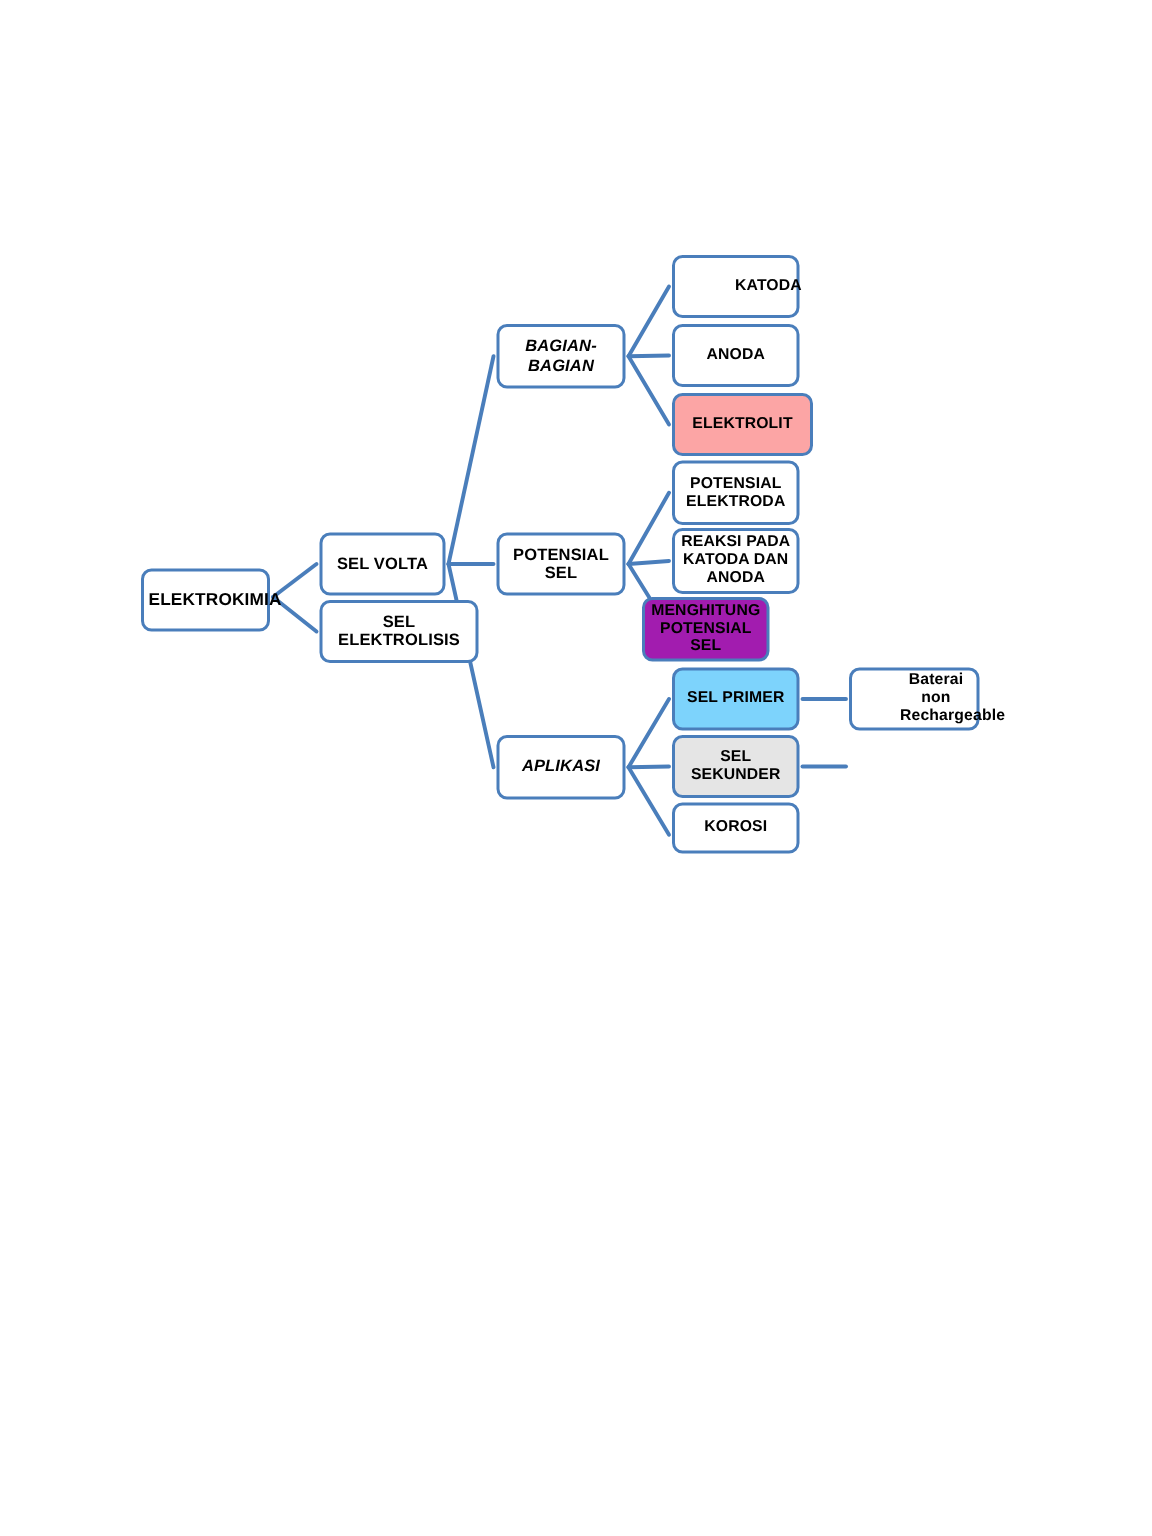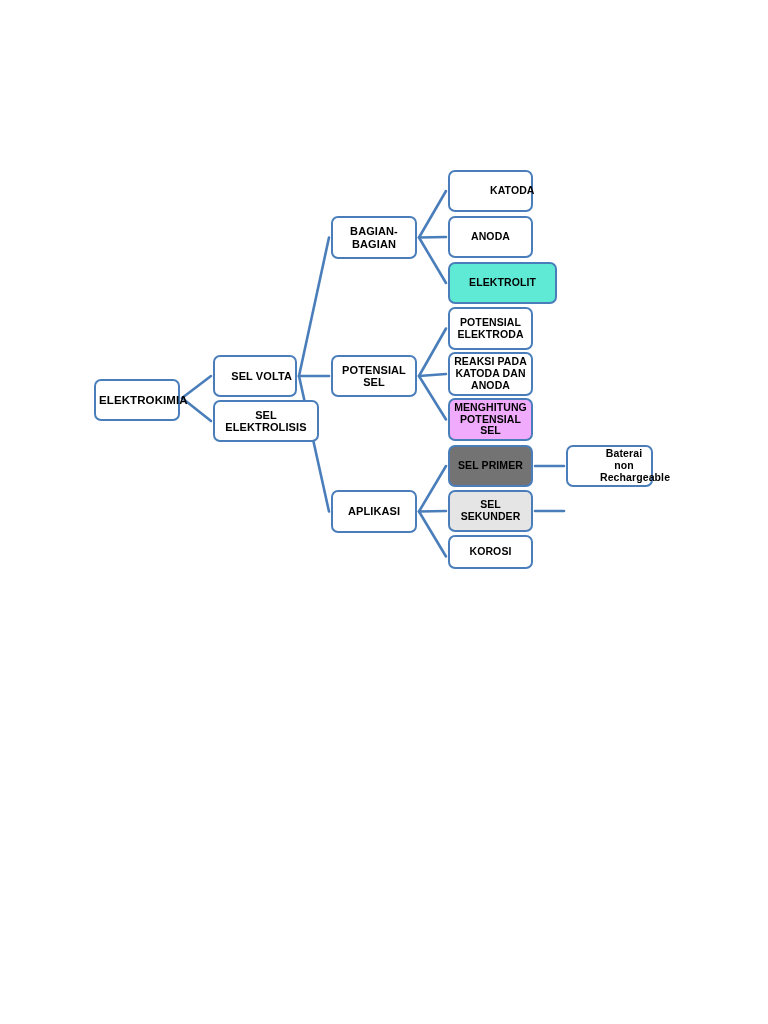--- a/index.html
+++ b/index.html
@@ -76,59 +76,59 @@
       <line x1="419" y1="376" x2="446" y2="419.5" stroke="#4A7EBB" stroke-width="2.6" stroke-linecap="round"></line>
       <line x1="419" y1="511.5" x2="446" y2="466" stroke="#4A7EBB" stroke-width="2.6" stroke-linecap="round"></line>
       <line x1="419" y1="511.5" x2="446" y2="511" stroke="#4A7EBB" stroke-width="2.6" stroke-linecap="round"></line>
       <line x1="419" y1="511.5" x2="446" y2="556.5" stroke="#4A7EBB" stroke-width="2.6" stroke-linecap="round"></line>
       <line x1="535" y1="466" x2="564" y2="466" stroke="#4A7EBB" stroke-width="2.6" stroke-linecap="round"></line>
       <line x1="535" y1="511" x2="564" y2="511" stroke="#4A7EBB" stroke-width="2.6" stroke-linecap="round"></line>
     </svg>
 <div class="node lvl0" style="left: 94px; top: 379px; width: 86px; height: 42px; border-color: rgb(74, 126, 187); background: rgb(255, 255, 255); color: rgb(0, 0, 0);">
       <span class="node-label">ELEKTROKIMIA</span>
     </div>
-    <div class="node lvl1" style="left: 213px; top: 355px; width: 84px; height: 42px; border-color: rgb(74, 126, 187); background: rgb(255, 255, 255); color: rgb(0, 0, 0); text-align: right;">
+    <div class="node lvl1" style="left: 213px; top: 355px; width: 84px; height: 42px; border-color: rgb(74, 126, 187); background: rgb(255, 255, 255); color: rgb(0, 0, 0);">
       <span class="node-label">SEL VOLTA</span>
     </div>
     <div class="node lvl1" style="left: 213px; top: 400px; width: 106px; height: 42px; border-color: rgb(74, 126, 187); background: rgb(255, 255, 255); color: rgb(0, 0, 0);">
       <span class="node-label">SEL
 ELEKTROLISIS</span>
     </div>
-    <div class="node lvl2" style="left: 331px; top: 216px; width: 86px; height: 43px; border-color: rgb(74, 126, 187); background: rgb(255, 255, 255); color: rgb(0, 0, 0);">
+    <div class="node lvl2" style="left: 331px; top: 216px; width: 86px; height: 43px; border-color: rgb(74, 126, 187); background: rgb(255, 255, 255); color: rgb(0, 0, 0); font-style: italic;">
       <span class="node-label">BAGIAN-BAGIAN</span>
     </div>
     <div class="node lvl2" style="left: 331px; top: 355px; width: 86px; height: 42px; border-color: rgb(74, 126, 187); background: rgb(255, 255, 255); color: rgb(0, 0, 0);">
       <span class="node-label">POTENSIAL SEL</span>
     </div>
-    <div class="node lvl2" style="left: 331px; top: 490px; width: 86px; height: 43px; border-color: rgb(74, 126, 187); background: rgb(255, 255, 255); color: rgb(0, 0, 0);">
+    <div class="node lvl2" style="left: 331px; top: 490px; width: 86px; height: 43px; border-color: rgb(74, 126, 187); background: rgb(255, 255, 255); color: rgb(0, 0, 0); font-style: italic;">
       <span class="node-label">APLIKASI</span>
     </div>
     <div class="node lvl3" style="left: 448px; top: 170px; width: 85px; height: 42px; border-color: rgb(74, 126, 187); background: rgb(255, 255, 255); color: rgb(0, 0, 0); padding-left: 40px;">
       <span class="node-label">KATODA</span>
     </div>
     <div class="node lvl3" style="left: 448px; top: 216px; width: 85px; height: 42px; border-color: rgb(74, 126, 187); background: rgb(255, 255, 255); color: rgb(0, 0, 0);">
       <span class="node-label">ANODA</span>
     </div>
-    <div class="node lvl3" style="left: 448px; top: 262px; width: 109px; height: 42px; border-color: rgb(74, 126, 187); background: #5eead4; color: rgb(0, 0, 0);">
+    <div class="node lvl3" style="left: 448px; top: 262px; width: 94px; height: 42px; border-color: rgb(74, 126, 187); background: #fca5a5; color: rgb(0, 0, 0);">
       <span class="node-label">ELEKTROLIT</span>
     </div>
     <div class="node lvl3" style="left: 448px; top: 307px; width: 85px; height: 43px; border-color: rgb(74, 126, 187); background: rgb(255, 255, 255); color: rgb(0, 0, 0);">
       <span class="node-label">POTENSIAL
 ELEKTRODA</span>
     </div>
     <div class="node lvl3" style="left: 448px; top: 352px; width: 85px; height: 44px; border-color: rgb(74, 126, 187); background: rgb(255, 255, 255); color: rgb(0, 0, 0);">
       <span class="node-label">REAKSI PADA
 KATODA DAN
 ANODA</span>
     </div>
-    <div class="node lvl3" style="left: 448px; top: 398px; width: 85px; height: 43px; border-color: rgb(74, 126, 187); background: #f0abfc; color: rgb(0, 0, 0);">
+    <div class="node lvl3" style="left: 428px; top: 398px; width: 85px; height: 43px; border-color: rgb(74, 126, 187); background: #a21caf; color: rgb(0, 0, 0);">
       <span class="node-label">MENGHITUNG
 POTENSIAL SEL</span>
     </div>
-    <div class="node lvl3" style="left: 448px; top: 445px; width: 85px; height: 42px; border-color: rgb(74, 126, 187); background: #737373; color: rgb(0, 0, 0);">
+    <div class="node lvl3" style="left: 448px; top: 445px; width: 85px; height: 42px; border-color: rgb(74, 126, 187); background: #7dd3fc; color: rgb(0, 0, 0);">
       <span class="node-label">SEL PRIMER</span>
     </div>
     <div class="node lvl3" style="left: 448px; top: 490px; width: 85px; height: 42px; border-color: rgb(74, 126, 187); background: #e5e5e5; color: rgb(0, 0, 0);">
       <span class="node-label">SEL SEKUNDER</span>
     </div>
     <div class="node lvl3" style="left: 448px; top: 535px; width: 85px; height: 34px; border-color: rgb(74, 126, 187); background: rgb(255, 255, 255); color: rgb(0, 0, 0);">
       <span class="node-label">KOROSI</span>
     </div>
     <div class="node lvl4" style="left: 566px; top: 445px; width: 87px; height: 42px; border-color: rgb(74, 126, 187); background: rgb(255, 255, 255); color: rgb(0, 0, 0);">
       <span class="node-label">Baterai non

